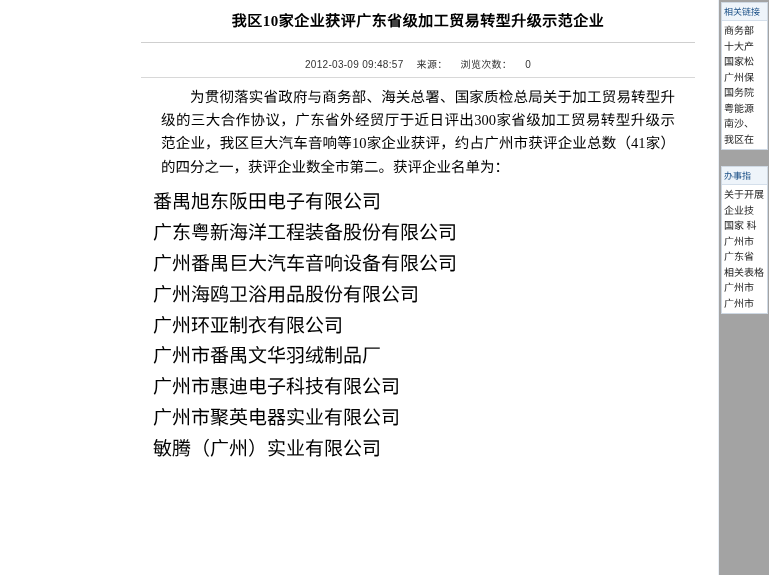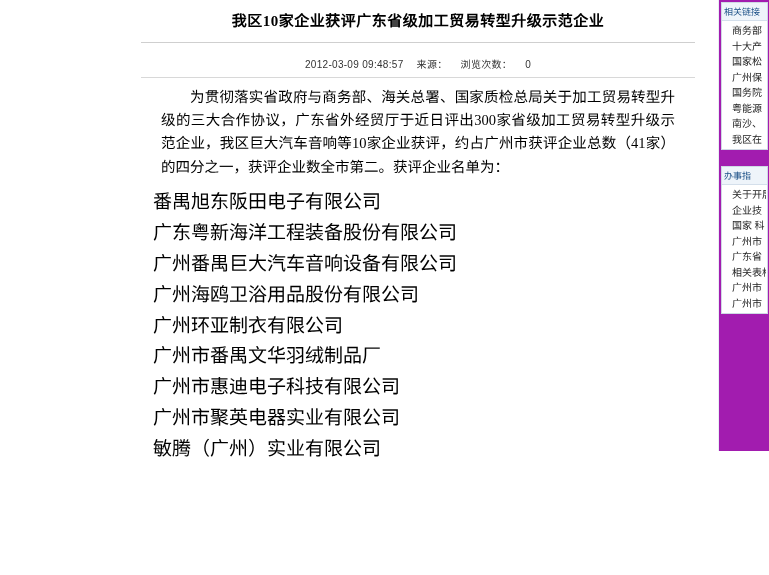--- a/index.html
+++ b/index.html
@@ -106,22 +106,22 @@
     padding: 0;
     line-height: 1.62;
     font-size: 19px;
   }
   
   .sidebar {
     position: absolute;
     left: 718px;
     top: 0;
     width: 51px;
-    height: 451px;
-    background: #a21caf;
+    height: 575px;
+    background: #a3a3a3;
     overflow: hidden;
     border-left: 1px solid #e8eef5;
   }
   .sb-panel {
     margin: 2px 2px 6px 2px;
     border: 1px solid #cfd9e4;
     background: #ffffff;
     box-sizing: border-box;
   }
   .sb-panel .sb-head {
@@ -139,21 +139,21 @@
     padding: 2px 1px;
     list-style: none;
   }
   .sb-list li {
     font-size: 10px;
     line-height: 1.55;
     color: #1c1c1c;
     white-space: nowrap;
     overflow: hidden;
     font-family: "Liberation Serif", "DejaVu Serif", serif;
-    padding: 0 9px;
+    padding: 0 1px;
   }
   .sb-gap {
     height: 8px;
   }
 </style>
 </head>
 <body>
 
 <div id="page">
 

